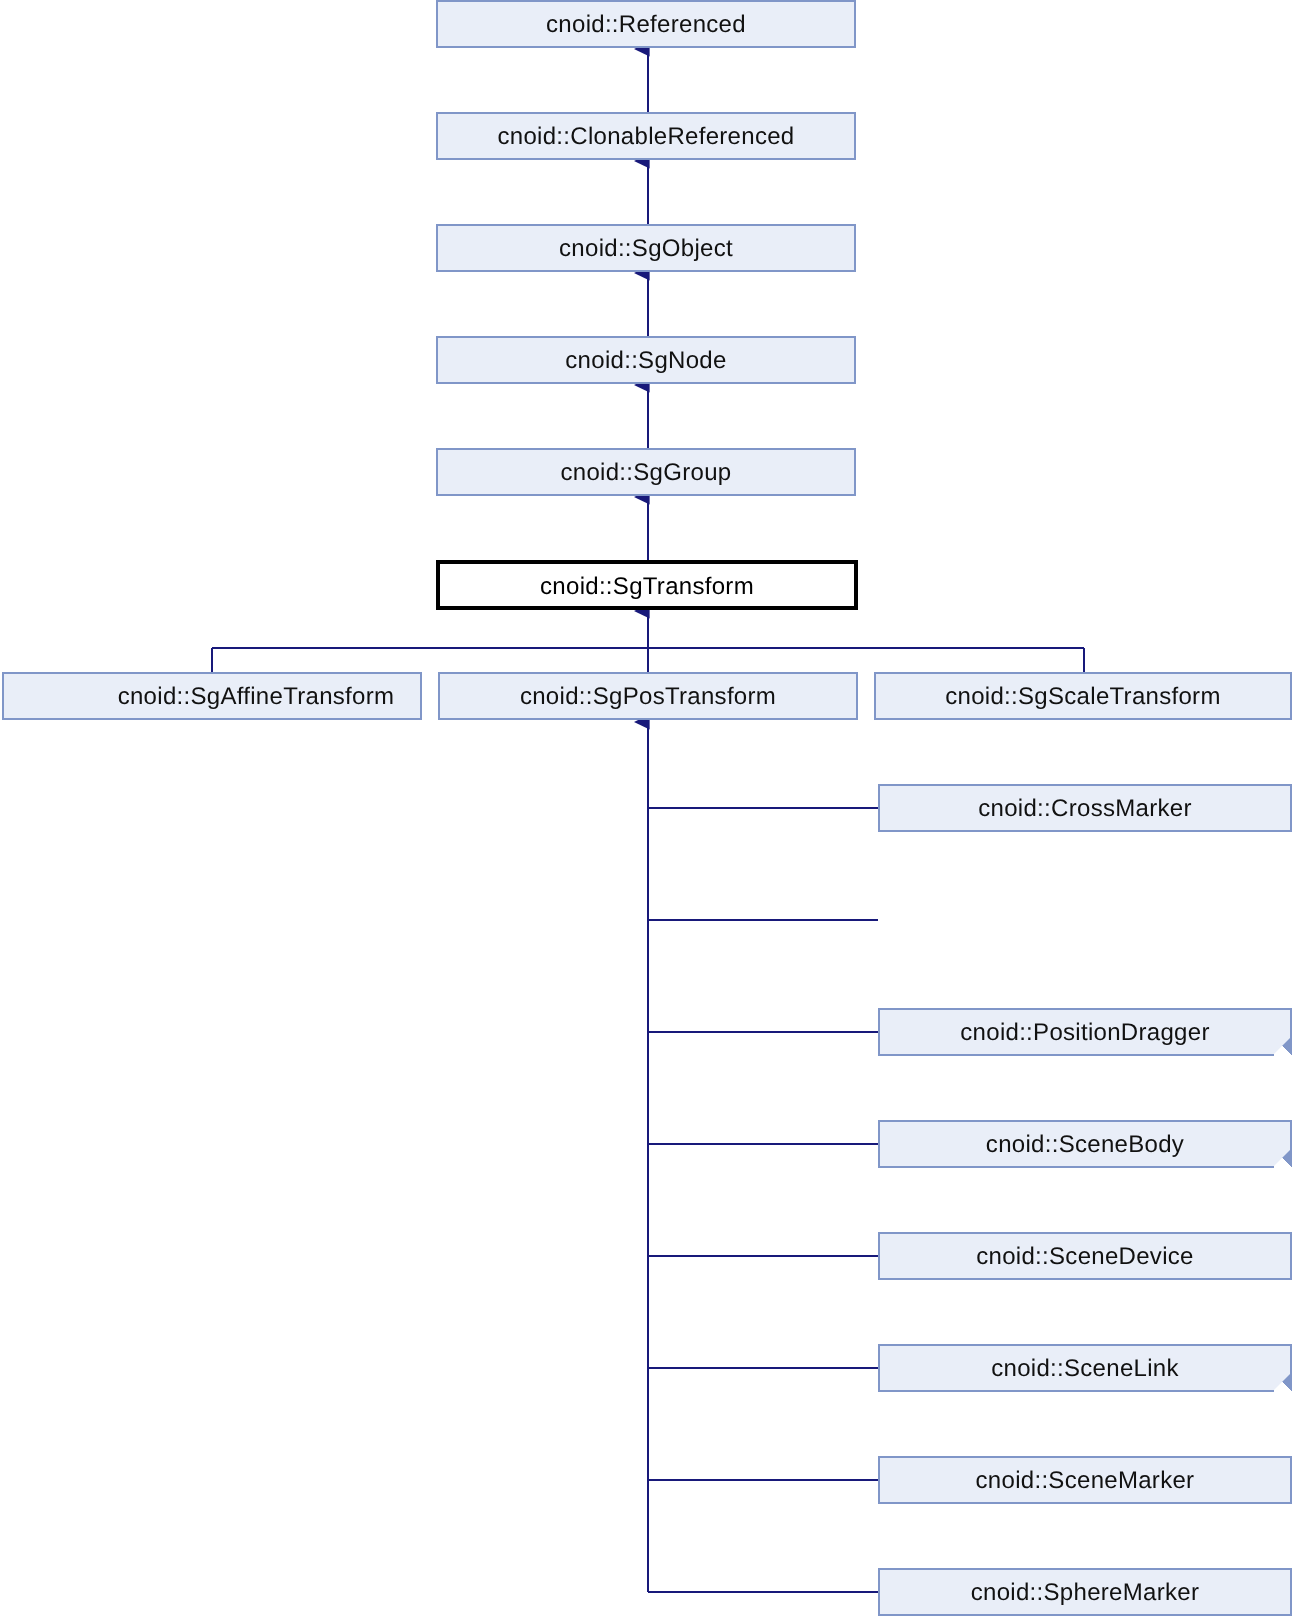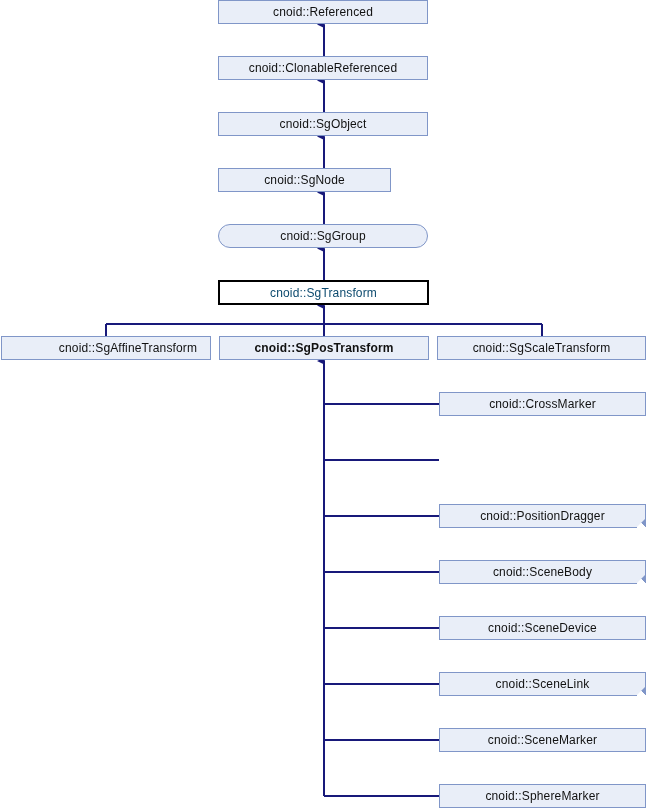--- a/index.html
+++ b/index.html
@@ -37,21 +37,21 @@
     font-size: 12px;
     line-height: 1;
     color: #111111;
     white-space: nowrap;
     letter-spacing: 0.15px;
     cursor: pointer;
   }
   .node.current {
     background: #ffffff;
     border: 2px solid #000000;
-    color: #0c4a6e;
+    color: #000000;
   }
   
   .node.folded::after {
     content: "";
     position: absolute;
     right: -1px;
     bottom: -1px;
     width: 9px;
     height: 9px;
     background: #ffffff;
@@ -109,37 +109,37 @@
   </div>
 
   <div class="node" style="left:218px; top:56px; width:210px; height:24px;align-items:center;">
     <span class="label">cnoid::ClonableReferenced</span>
   </div>
 
   <div class="node" style="left:218px; top:112px; width:210px; height:24px;">
     <span class="label">cnoid::SgObject</span>
   </div>
 
-  <div class="node" style="left:218px; top:168px; width:173px; height:24px;">
+  <div class="node" style="left:218px; top:168px; width:210px; height:24px;">
     <span class="label">cnoid::SgNode</span>
   </div>
 
-  <div class="node" style="left:218px; top:224px; width:210px; height:24px;border-radius:12px;">
+  <div class="node" style="left:218px; top:224px; width:210px; height:24px;">
     <span class="label">cnoid::SgGroup</span>
   </div>
 
   <div class="node current" style="left:218px; top:280px; width:211px; height:25px;">
     <span class="label">cnoid::SgTransform</span>
   </div>
 
   <div class="node" style="left:1px; top:336px; width:210px; height:24px;padding-left:44px;">
     <span class="label">cnoid::SgAffineTransform</span>
   </div>
 
-  <div class="node" style="left:219px; top:336px; width:210px; height:24px;font-weight:bold;">
+  <div class="node" style="left:219px; top:336px; width:210px; height:24px;">
     <span class="label">cnoid::SgPosTransform</span>
   </div>
 
   <div class="node" style="left:437px; top:336px; width:209px; height:24px;">
     <span class="label">cnoid::SgScaleTransform</span>
   </div>
 
   <div class="node" style="left:439px; top:392px; width:207px; height:24px;">
     <span class="label">cnoid::CrossMarker</span>
   </div>

